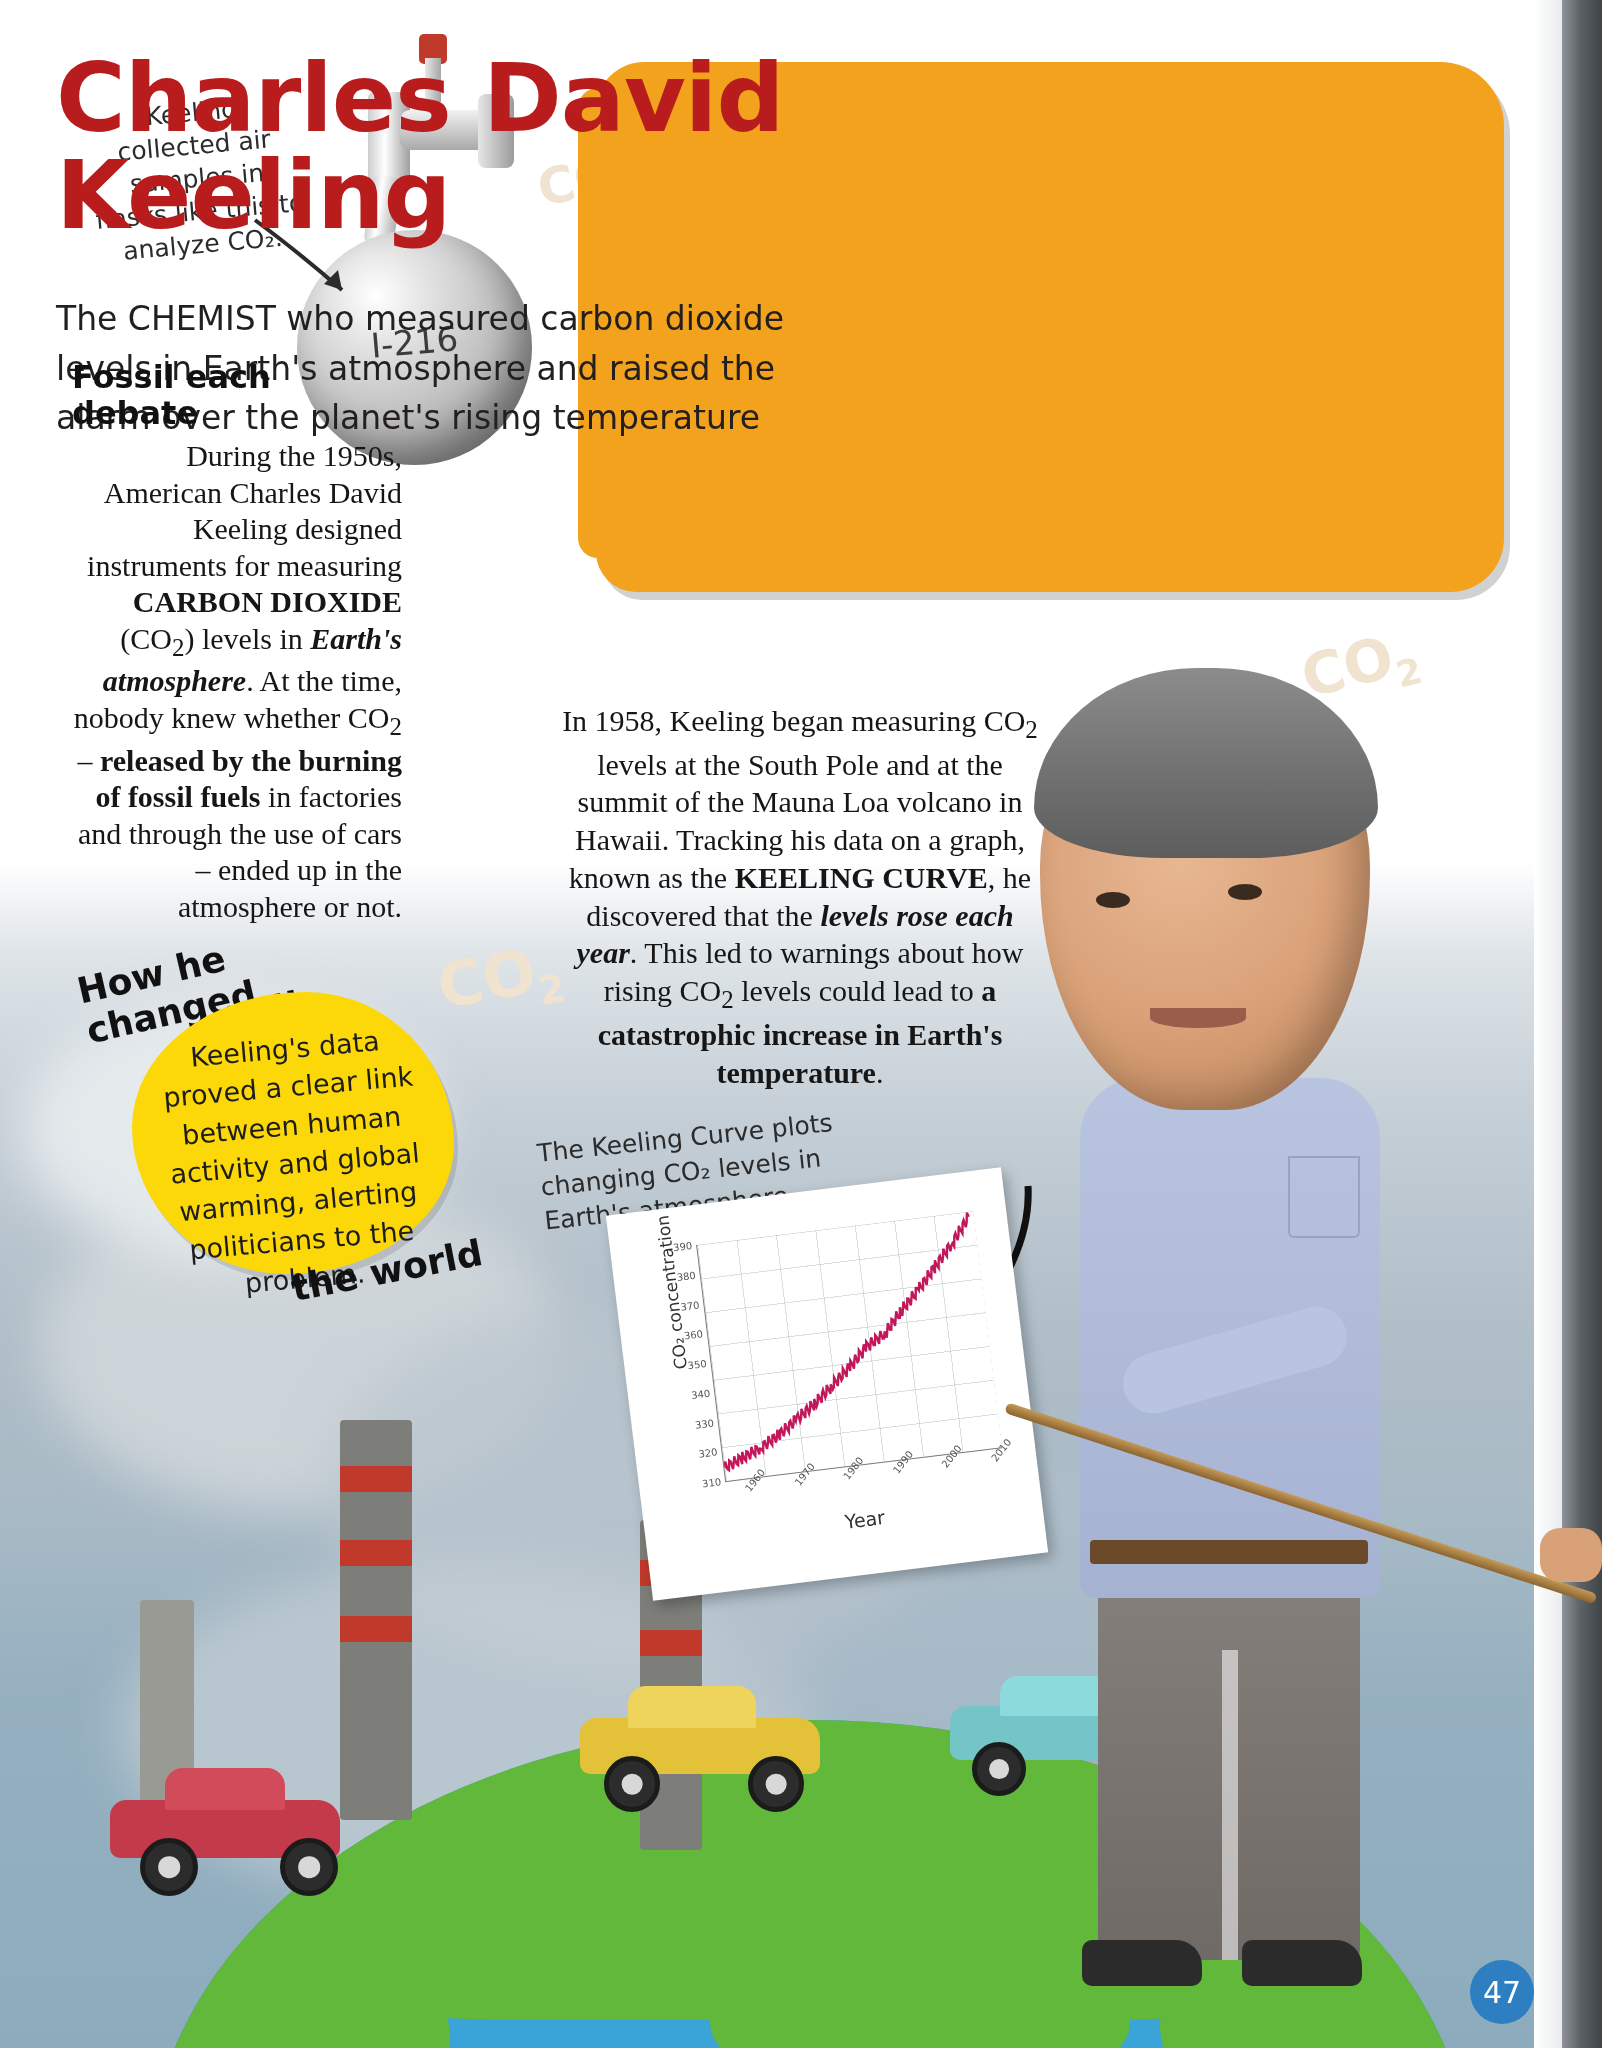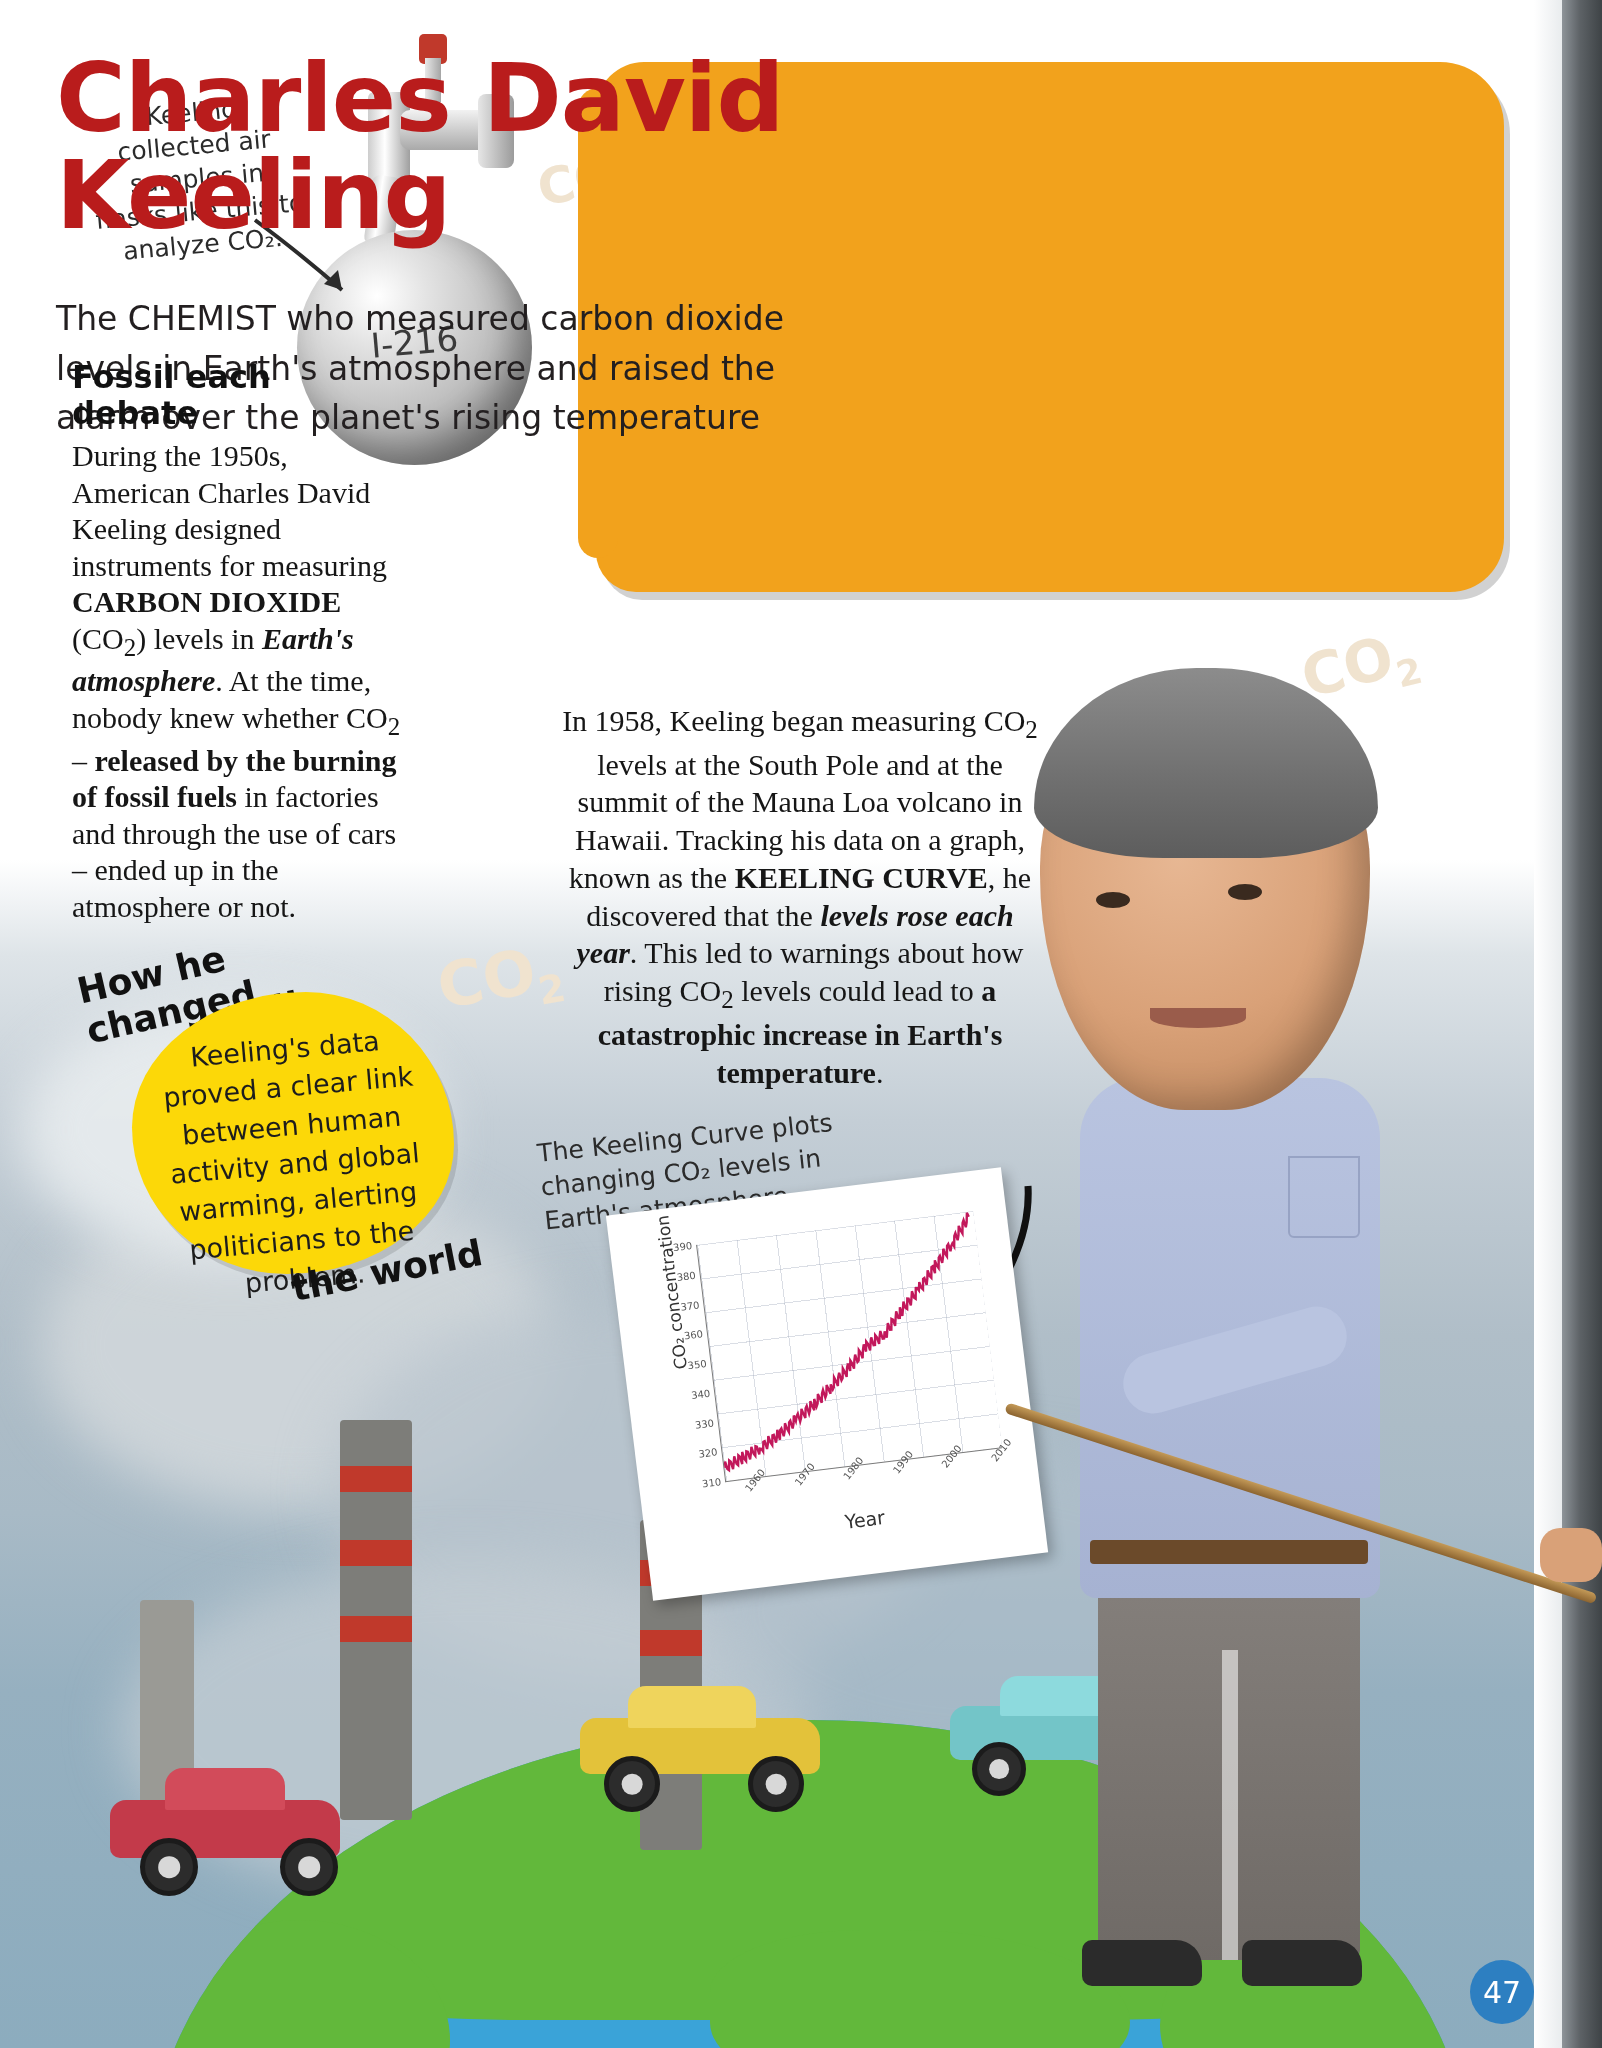--- a/index.html
+++ b/index.html
@@ -119,20 +119,21 @@
     color: #111;
   }
   .ff-body {
     position: absolute;
     left: 72px; top: 438px;
     width: 330px;
     font-family: "Liberation Serif", serif;
     font-size: 30px;
     line-height: 1.22;
     color: #161616;
+    text-align: right;
   }
   .ff-body b { font-weight: bold; }
   .ff-body i { font-style: italic; font-weight: bold; }
 
   
   .ig-head {
     position: absolute;
     left: 560px; top: 660px;
     width: 480px;
     text-align: center;

